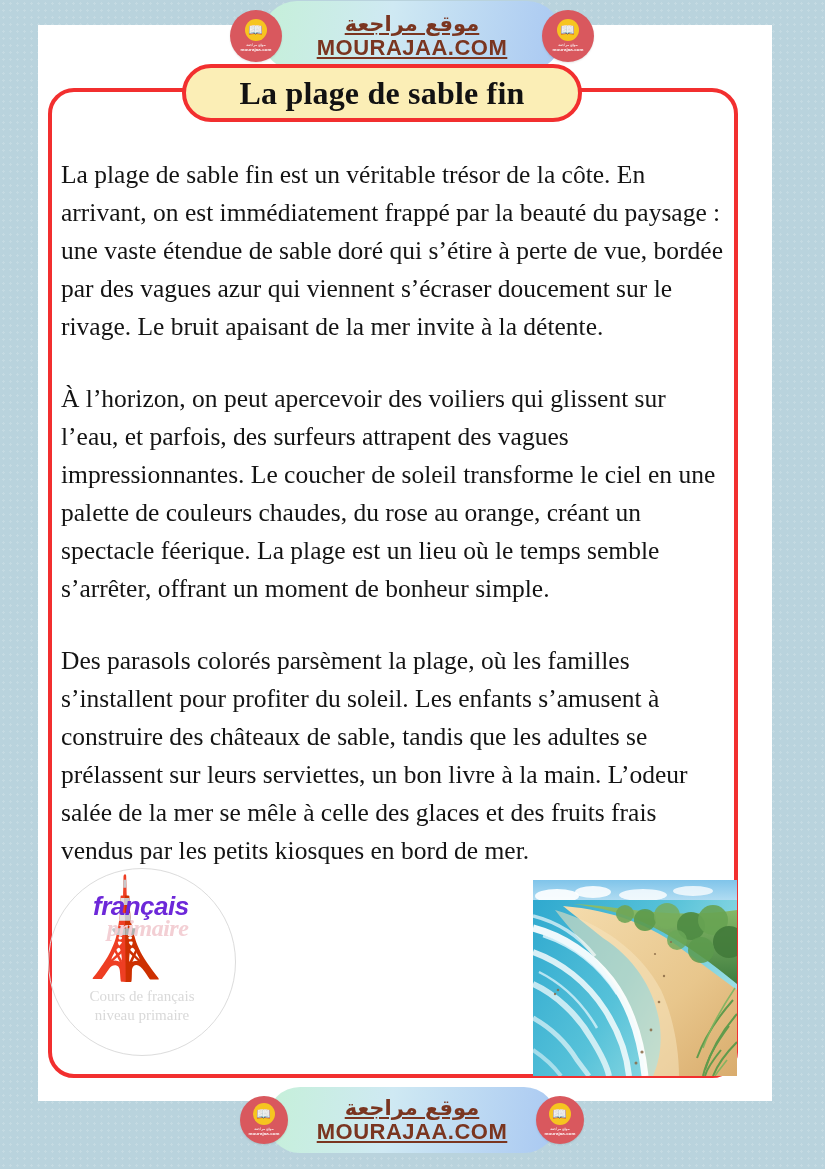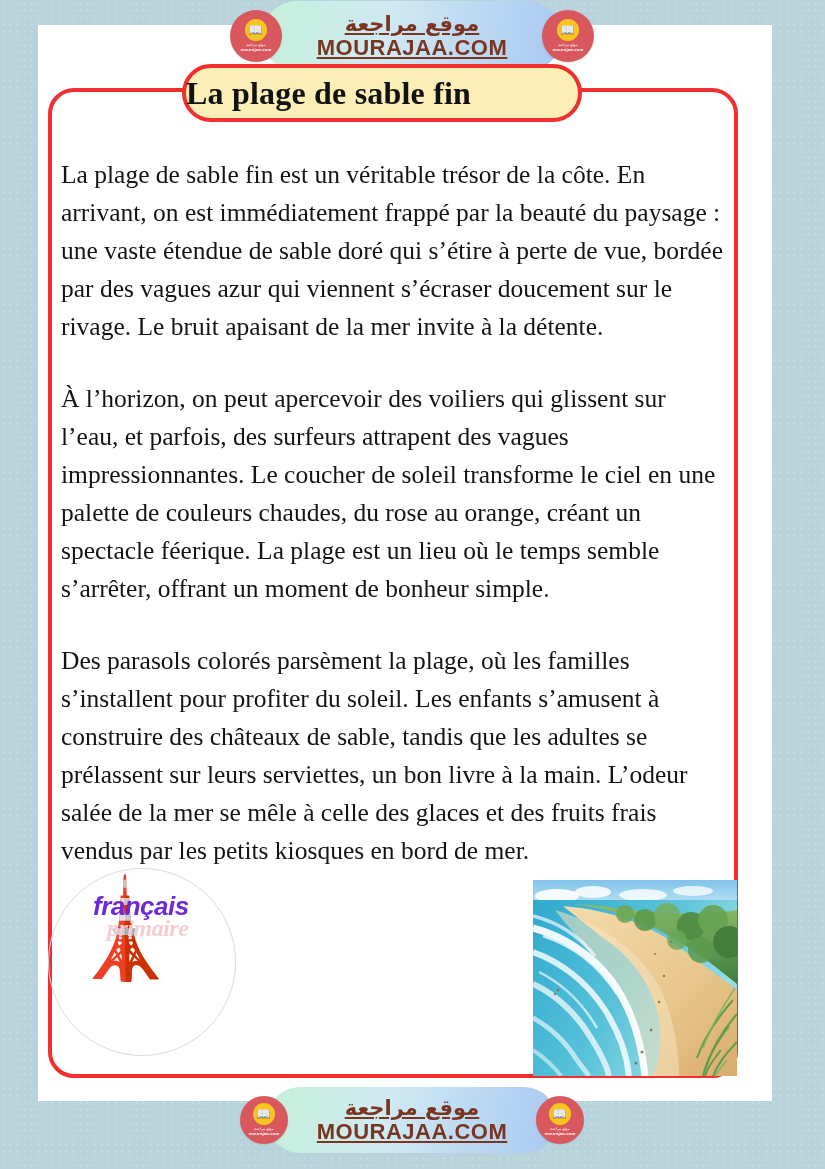--- a/index.html
+++ b/index.html
@@ -155,20 +155,21 @@
     left: 182px;
     top: 64px;
     width: 400px;
     height: 58px;
     background: #fbeeb6;
     border: 4px solid #f22f2f;
     border-radius: 30px;
     box-sizing: border-box;
     display: flex;
     align-items: center;
+    justify-content: center;
     z-index: 6;
   }
   .title-text {
     font-family: "Liberation Serif", serif;
     font-weight: bold;
     font-size: 32px;
     color: #121212;
     letter-spacing: 0.2px;
     white-space: nowrap;
   }
@@ -298,20 +299,24 @@
 </div>
 
 <div class="title-capsule">
   <span class="title-text">La plage de sable fin</span>
 </div>
 
 <div class="watermark">
   <div class="wm-tower">🗼</div>
   <div class="wm-fr">français</div>
   <div class="wm-pr">primaire</div>
+  <div class="wm-sub">
+    <div>Cours de français</div>
+    <div>niveau primaire</div>
+  </div>
 </div>
 
 <div class="content">
   <p class="para">La plage de sable fin est un véritable trésor de la côte. En arrivant, on est immédiatement frappé par la beauté du paysage : une vaste étendue de sable doré qui s’étire à perte de vue, bordée par des vagues azur qui viennent s’écraser doucement sur le rivage. Le bruit apaisant de la mer invite à la détente.</p>
   <p class="para">À l’horizon, on peut apercevoir des voiliers qui glissent sur l’eau, et parfois, des surfeurs attrapent des vagues impressionnantes. Le coucher de soleil transforme le ciel en une palette de couleurs chaudes, du rose au orange, créant un spectacle féerique. La plage est un lieu où le temps semble s’arrêter, offrant un moment de bonheur simple.</p>
   <p class="para">Des parasols colorés parsèment la plage, où les familles s’installent pour profiter du soleil. Les enfants s’amusent à construire des châteaux de sable, tandis que les adultes se prélassent sur leurs serviettes, un bon livre à la main. L’odeur salée de la mer se mêle à celle des glaces et des fruits frais vendus par les petits kiosques en bord de mer.</p>
 </div>
 
 <div class="photo">
   <svg width="204" height="196" viewBox="0 0 204 196" xmlns="http://www.w3.org/2000/svg">

